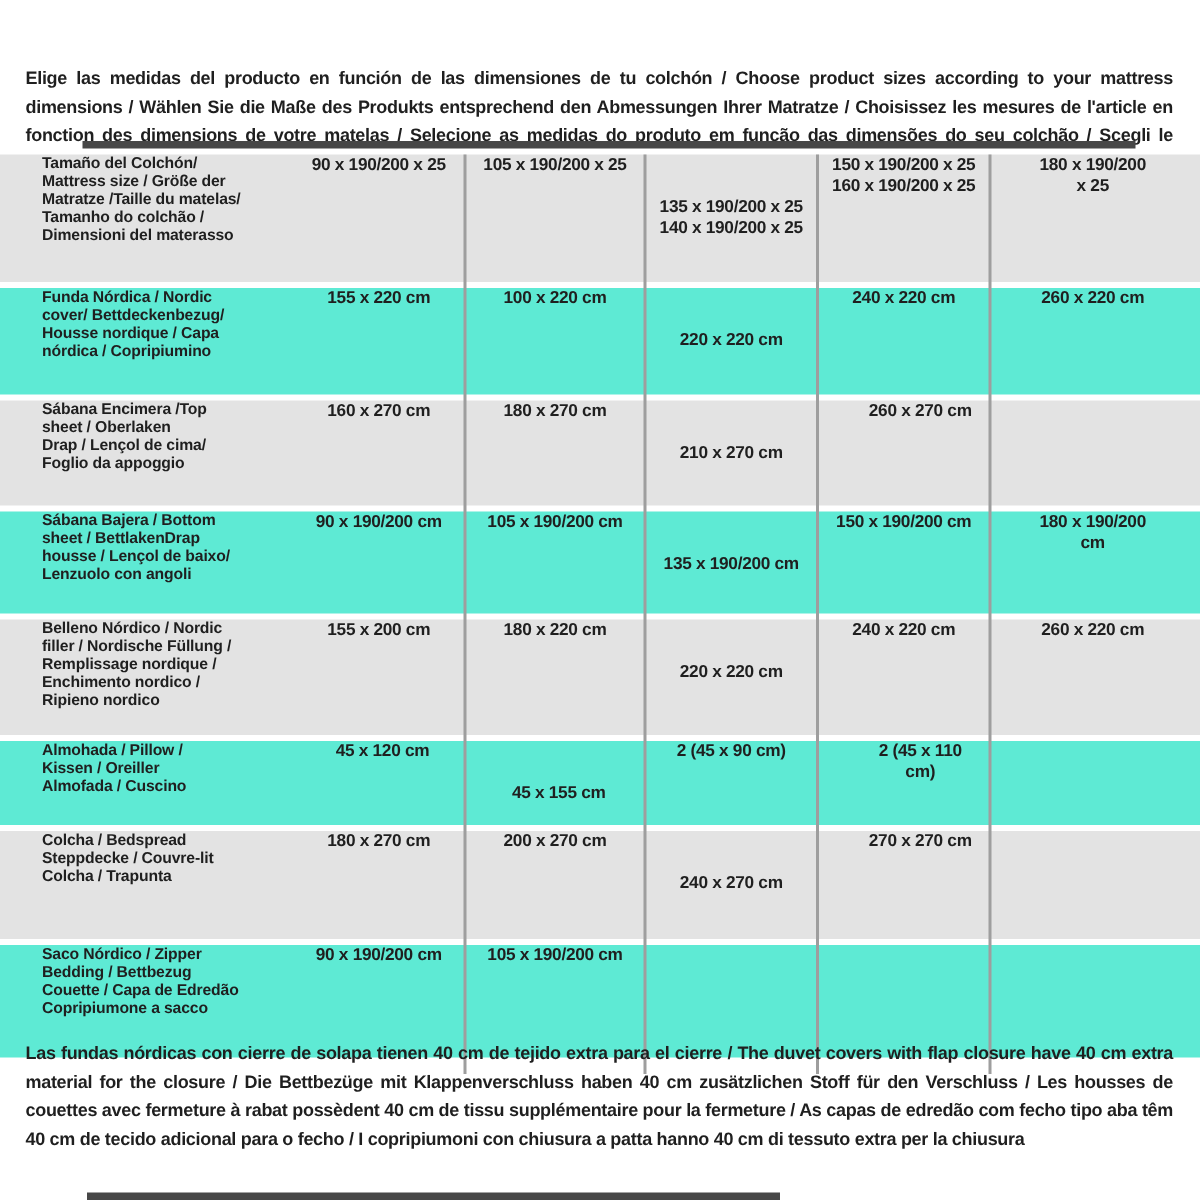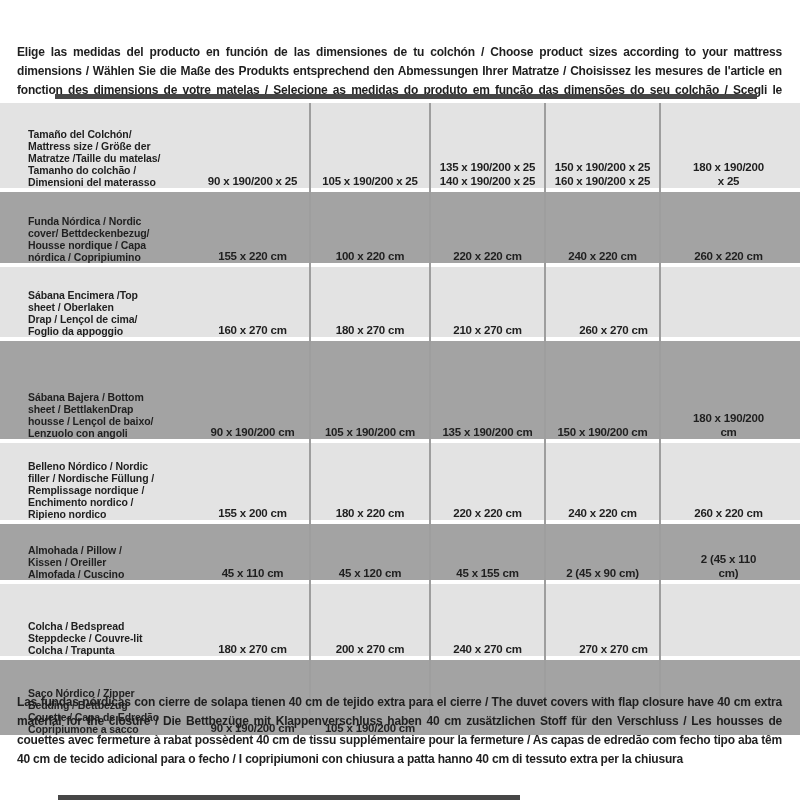--- a/index.html
+++ b/index.html
@@ -35,24 +35,24 @@
     position: absolute;
     top: 103px;
     left: 0;
     width: 800px;
     height: 613px;
   }
   .row {
     display: flex;
     width: 800px;
     margin-bottom: 4px;
-    align-items: flex-end;
+    align-items: flex-start;
   }
   .row.dark { background: #e3e3e3; }
-  .row.light { background: #a3a3a3; }
+  .row.light { background: #5eead4; }
   .cell {
     box-sizing: border-box;
     display: flex;
     align-items: center;
     white-space: pre-line;
   }
   .cell.label {
     width: 195px;
     padding-left: 28px;
     padding-right: 4px;
@@ -127,21 +127,21 @@
       <div class="cell label">Sábana Encimera /Top
 sheet / Oberlaken
 Drap / Lençol de cima/
 Foglio da appoggio</div>
       <div class="cell val c1">160 x 270 cm</div>
       <div class="cell val c2">180 x 270 cm</div>
       <div class="cell val c3">210 x 270 cm</div>
       <div class="cell val c5">260 x 270 cm</div>
     </div>
 
-    <div class="row light" style="height:98px">
+    <div class="row light" style="height:68px">
       <div class="cell label">Sábana Bajera / Bottom
 sheet / BettlakenDrap
 housse / Lençol de baixo/
 Lenzuolo con angoli</div>
       <div class="cell val c1">90 x 190/200 cm</div>
       <div class="cell val c2">105 x 190/200 cm</div>
       <div class="cell val c3">135 x 190/200 cm</div>
       <div class="cell val c4">150 x 190/200 cm</div>
       <div class="cell val c5">180 x 190/200 cm</div>
     </div>
@@ -156,21 +156,20 @@
       <div class="cell val c2">180 x 220 cm</div>
       <div class="cell val c3">220 x 220 cm</div>
       <div class="cell val c4">240 x 220 cm</div>
       <div class="cell val c5">260 x 220 cm</div>
     </div>
 
     <div class="row light" style="height:56px">
       <div class="cell label">Almohada / Pillow /
 Kissen / Oreiller
 Almofada / Cuscino</div>
-      <div class="cell val c1">45 x 110 cm</div>
       <div class="cell val c2">45 x 120 cm</div>
       <div class="cell val c3">45 x 155 cm</div>
       <div class="cell val c4">2 (45 x 90 cm)</div>
       <div class="cell val c5">2 (45 x 110 cm)</div>
     </div>
 
     <div class="row dark" style="height:72px">
       <div class="cell label">Colcha / Bedspread
 Steppdecke / Couvre-lit
 Colcha / Trapunta</div>

